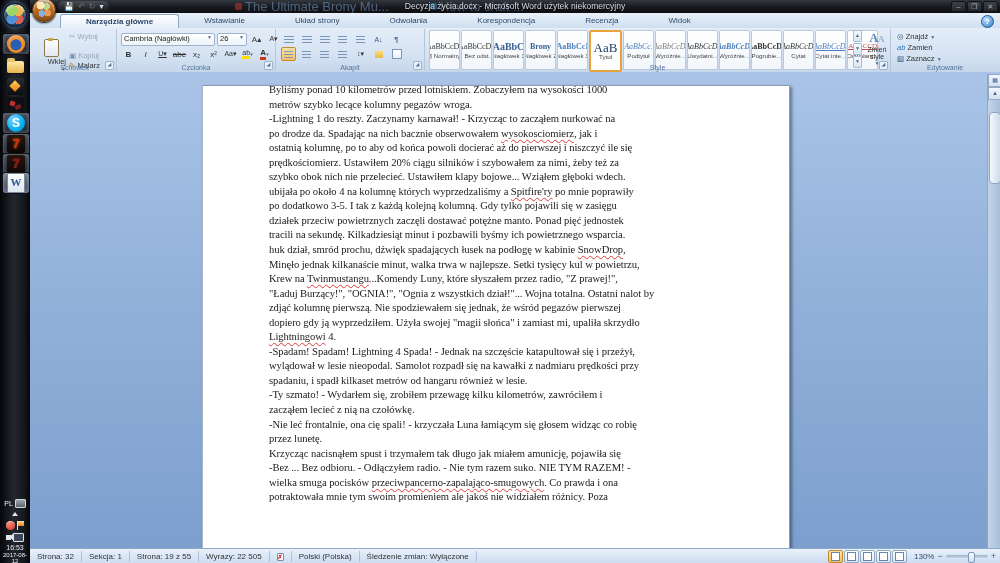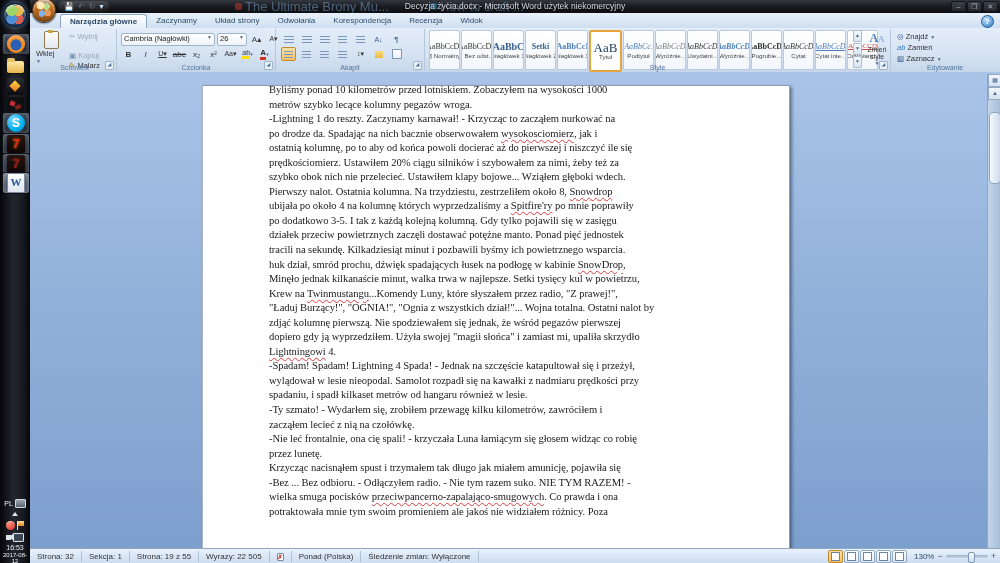--- a/index.html
+++ b/index.html
@@ -63,21 +63,21 @@
                radial-gradient(circle at 62% 34%,#b9d98a 0 16%,transparent 17%),
                radial-gradient(circle at 40% 66%,#7fb2e8 0 16%,transparent 17%),
                radial-gradient(circle at 66% 64%,#e89a5a 0 16%,transparent 17%),
                radial-gradient(circle at 50% 25%,#fff8,#c76f1f 40%,#8a4a12 80%);
     border:1px solid #5a3408;box-shadow:inset 0 2px 3px #ffffffaa,0 1px 2px #000}
   .winbtn{width:13px;height:9px;font-size:7px;line-height:9px;text-align:center;color:#aeb4bd;
     background:linear-gradient(#3c414a,#24272d);border:1px solid #121418;border-radius:2px}
   
   #tabrow{position:absolute;left:0;top:13px;width:970px;height:15px;
     background:linear-gradient(#e8f0fa,#cfdff0);border-bottom:1px solid #b9cce2}
-  .rtab{float:left;height:15px;line-height:15px;padding:0 9px;font-size:8px;color:#2d4a6b}
+  .rtab{float:left;height:15px;line-height:15px;padding:0 25px;font-size:8px;color:#2d4a6b}
   .rtab.active{background:linear-gradient(#fdfeff,#e6eef8);border:1px solid #8ba9c7;border-bottom:none;
     border-radius:3px 3px 0 0;color:#1f3а57;font-weight:bold;height:14px;margin-top:1px;line-height:13px}
   #help-btn{position:absolute;right:6px;top:2px;width:11px;height:11px;border-radius:50%;
     background:radial-gradient(circle at 35% 30%,#bfe0ff,#2e7ac0);color:#fff;font-size:8px;font-weight:bold;
     text-align:center;line-height:11px;border:1px solid #1c5a94}
   #ribbon{position:absolute;left:0;top:28px;width:970px;height:44px;
     background:linear-gradient(#e4edf9 0%,#d8e4f3 55%,#c6d7ea 100%);border-bottom:1px solid #95abc5}
   .rgroup{position:absolute;top:1px;height:41px;border-right:1px solid #b6c6da;padding-top:1px}
   .glabel{position:absolute;bottom:0;left:0;right:0;text-align:center;font-size:7px;color:#51749e}
   .launcher{position:absolute;right:2px;bottom:1px;width:7px;height:7px;border:1px solid #9fb4cc;border-radius:1px;
@@ -214,34 +214,34 @@
         <div class="winbtn">–</div>
         <div class="winbtn">❐</div>
         <div class="winbtn">✕</div>
       </div>
   </div>
 
   <div id="tabrow">
     <div style="float:left;width:30px;height:1px"></div>
     <div id="rtabs">
         <div class="rtab active">Narzędzia główne</div>
-        <div class="rtab">Zaczynamy</div>
+        <div class="rtab">Wstawianie</div>
         <div class="rtab">Układ strony</div>
         <div class="rtab">Odwołania</div>
         <div class="rtab">Korespondencja</div>
         <div class="rtab">Recenzja</div>
         <div class="rtab">Widok</div>
       </div>
     <div id="help-btn">?</div>
   </div>
 
   <div id="ribbon">
 
     <div class="rgroup" style="left:3px;width:83px">
-      <div style="position:absolute;left:3px;top:2px;width:30px;text-align:left">
+      <div style="position:absolute;left:3px;top:10px;width:30px;text-align:right">
         <div class="clip" style="margin:0 auto"></div>
         <div class="minitxt">Wklej</div>
         <div class="caret">▼</div>
       </div>
       <div style="position:absolute;left:36px;top:3px">
         <div class="minitxt dis"><span>✂</span> <span>Wytnij</span></div>
         <div class="minitxt dis" style="margin-top:10px"><span style="color:#7a93b5">▣</span> <span>Kopiuj</span></div>
         <div class="minitxt" style="margin-top:1px"><span style="color:#b8860b">✎</span> <span>Malarz formatów</span></div>
       </div>
       <div class="glabel">Schowek</div>
@@ -335,21 +335,21 @@
           </div>
           <div class="chip">
             <div class="pv" style="color: rgb(51, 51, 51);">AaBbCcDc</div>
             <div class="nm">¶ Bez odst...</div>
           </div>
           <div class="chip">
             <div class="pv" style="color: rgb(54, 95, 145); font-weight: bold; font-size: 10px;">AaBbC</div>
             <div class="nm">Nagłówek 1</div>
           </div>
           <div class="chip">
-            <div class="pv" style="color: rgb(54, 95, 145); font-weight: bold;">Setki</div>
+            <div class="pv" style="color: rgb(54, 95, 145); font-weight: bold;">Brony</div>
             <div class="nm">Nagłówek 2</div>
           </div>
           <div class="chip">
             <div class="pv" style="color: rgb(79, 129, 189); font-weight: bold;">AaBbCcI</div>
             <div class="nm">Nagłówek 3</div>
           </div>
           <div class="chip selected">
             <div class="pv" style="color: rgb(23, 54, 93); font-size: 13px;">AaB</div>
             <div class="nm">Tytuł</div>
           </div>
@@ -443,21 +443,20 @@
   <div id="docarea">
     <div id="page">
       <div id="doc-text">
           <div class="dline"><span>Byliśmy ponad 10 kilometrów przed lotniskiem. Zobaczyłem na wysokości 1000</span></div>
           <div class="dline"><span>metrów szybko lecące kolumny pegazów wroga.</span></div>
           <div class="dline"><span>-Lightning 1 do reszty. Zaczynamy karnawał! - Krzycząc to zacząłem nurkować na</span></div>
           <div class="dline"><span>po drodze da. Spadając na nich bacznie obserwowałem </span><span class="sp">wysokosciomierz</span><span>, jak i</span></div>
           <div class="dline"><span>ostatnią kolumnę, po to aby od końca powoli docierać aż do pierwszej i niszczyć ile się</span></div>
           <div class="dline"><span>prędkościomierz. Ustawiłem 20% ciągu silników i szybowałem za nimi, żeby też za</span></div>
           <div class="dline"><span>szybko obok nich nie przelecieć. Ustawiłem klapy bojowe... Wziąłem głęboki wdech.</span></div>
-          <div class="dline"><span>Pierwszy nalot. Ostatnia kolumna. Na trzydziestu, zestrzeliłem około 8, </span><span class="sp">Snowdrop</span></div>
           <div class="dline"><span>ubijała po około 4 na kolumnę których wyprzedzaliśmy a </span><span class="sp">Spitfire'ry</span><span> po mnie poprawiły</span></div>
           <div class="dline"><span>po dodatkowo 3-5. I tak z każdą kolejną kolumną. Gdy tylko pojawili się w zasięgu</span></div>
           <div class="dline"><span>działek przeciw powietrznych zaczęli dostawać potężne manto. Ponad pięć jednostek</span></div>
           <div class="dline"><span>tracili na sekundę. Kilkadziesiąt minut i pozbawili byśmy ich powietrznego wsparcia.</span></div>
           <div class="dline"><span>huk dział, smród prochu, dźwięk spadających łusek na podłogę w kabinie </span><span class="sp">SnowDrop</span><span>,</span></div>
           <div class="dline"><span>Minęło jednak kilkanaście minut, walka trwa w najlepsze. Setki tysięcy kul w powietrzu,</span></div>
           <div class="dline"><span>Krew na </span><span class="sp">Twinmustangu</span><span>...Komendy Luny, które słyszałem przez radio, "Z prawej!",</span></div>
           <div class="dline"><span>"Ładuj Burzący!", "OGNIA!", "Ognia z wszystkich dział!"... Wojna totalna. Ostatni nalot by</span></div>
           <div class="dline"><span>zdjąć kolumnę pierwszą. Nie spodziewałem się jednak, że wśród pegazów pierwszej</span></div>
           <div class="dline"><span>dopiero gdy ją wyprzedziłem. Użyła swojej "magii słońca" i zamiast mi, upaliła skrzydło</span></div>
@@ -485,21 +484,21 @@
 
   <div id="statusbar">
     <span id="sb-left" style="display:flex;align-items:flex-start">
         <div class="sitem">Strona: 32</div>
         <div class="sitem">Sekcja: 1</div>
         <div class="sitem">Strona: 19 z 55</div>
         <div class="sitem">Wyrazy: 22 505</div>
       </span>
     <span class="sitem"><span class="book">✗</span></span>
     <span id="sb-left2" style="display:flex;align-items:center">
-        <div class="sitem">Ponad (Polska)</div>
+        <div class="sitem">Polski (Polska)</div>
         <div class="sitem">Śledzenie zmian: Wyłączone</div>
       </span>
     <div id="sb-right">
       <span id="viewbtns" style="display:flex;gap:1px">
           <div class="vbtn sel">
             <i></i>
           </div>
           <div class="vbtn">
             <i></i>
           </div>

